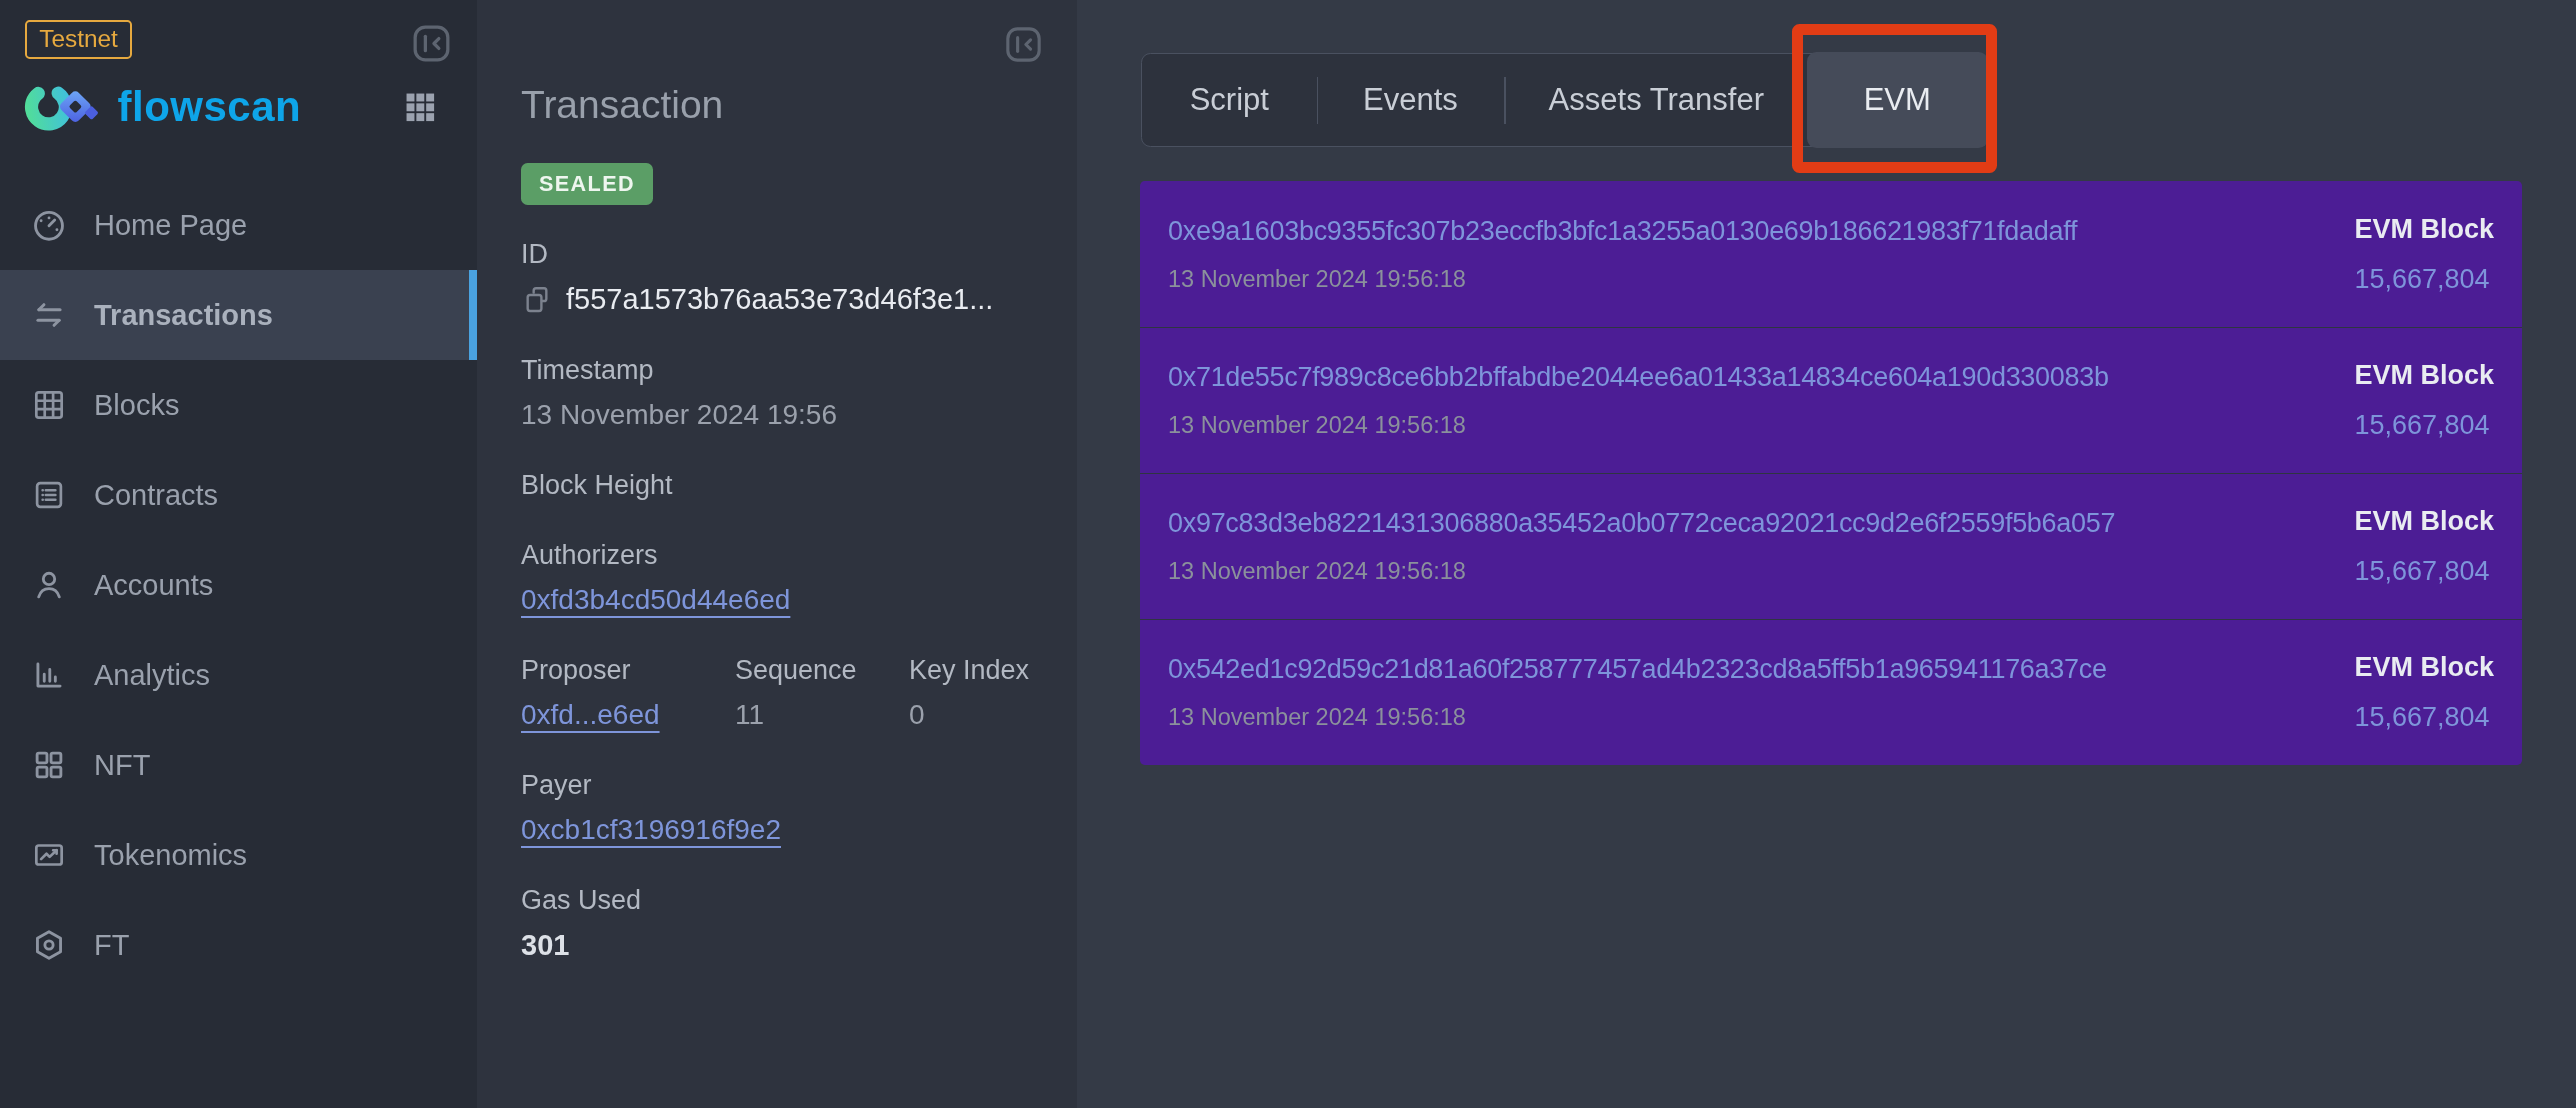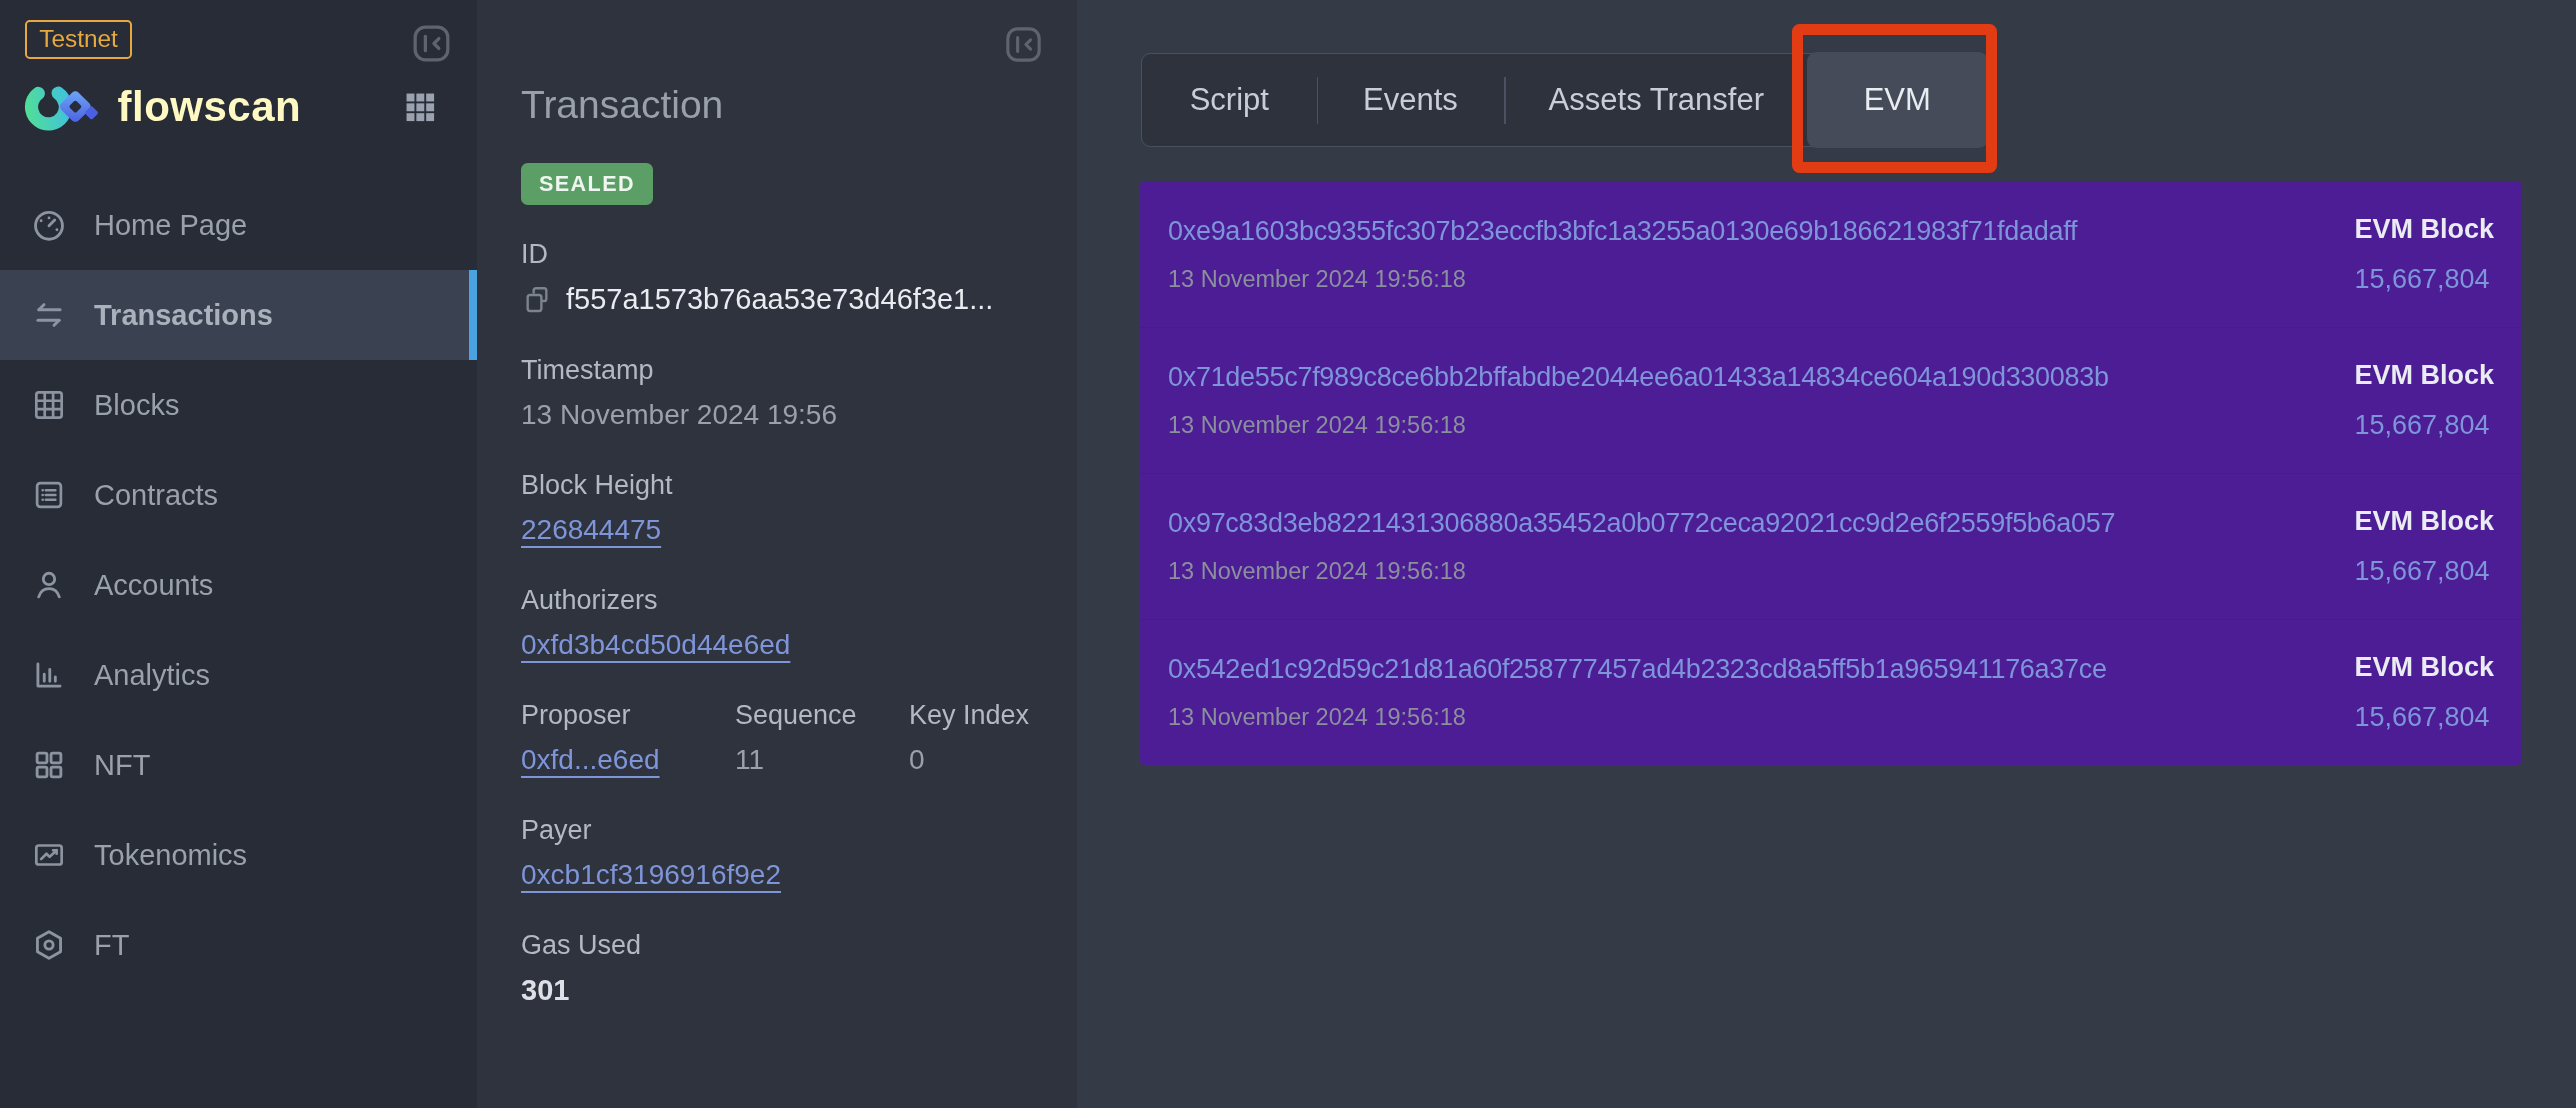--- a/index.html
+++ b/index.html
@@ -22,21 +22,21 @@
     color:#e6a93f;font-size:24.4px;line-height:24.4px;
     padding:5.6px 12.2px;
   }
   .icon-btn{background:none;border:none;padding:0;cursor:pointer;color:#5d6470;}
   .sidebar-collapse{position:absolute;top:19px;right:20.6px;width:49px;height:49px;}
   .brand-row{
     position:absolute;left:23.5px;top:71px;right:38px;height:71px;
     display:flex;align-items:center;
   }
   .brand-title{
-    color:#fef9c3;font-size:42px;font-weight:700;letter-spacing:0.5px;
+    color:#0ea5e9;font-size:42px;font-weight:700;letter-spacing:0.5px;
     margin-left:15px;
   }
   .apps-btn{margin-left:auto;width:38px;height:38px;color:#9ba2af;}
   .nav{position:absolute;top:180px;left:0;right:0;}
   .nav-item{
     position:relative;height:90px;display:flex;align-items:center;
     padding-left:30px;box-sizing:border-box;
     color:#9aa1ad;font-size:29px;cursor:pointer;
   }
   .nav-item .nav-icon{width:38px;height:38px;margin-right:26px;flex:0 0 38px;color:#8d94a1;}
@@ -315,21 +315,20 @@
       </div>
     </div>
 
     <div class="field">
       <div class="field-label">Timestamp</div>
       <div class="field-value">13 November 2024 19:56</div>
     </div>
 
     <div class="field">
       <div class="field-label">Block Height</div>
-      <div class="field-value"><a class="link">226844475</a></div>
     </div>
 
     <div class="field">
       <div class="field-label">Authorizers</div>
       <div class="field-value"><a class="link">0xfd3b4cd50d44e6ed</a></div>
     </div>
 
     <div class="field triple">
       <div class="col1">
         <div class="field-label">Proposer</div>

